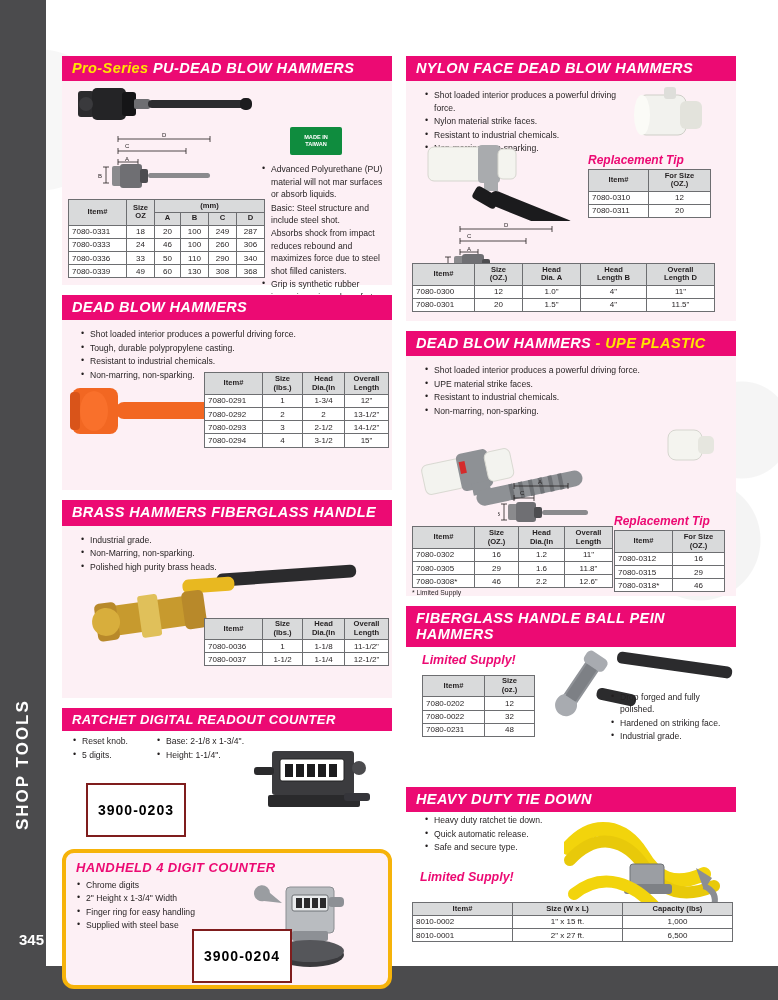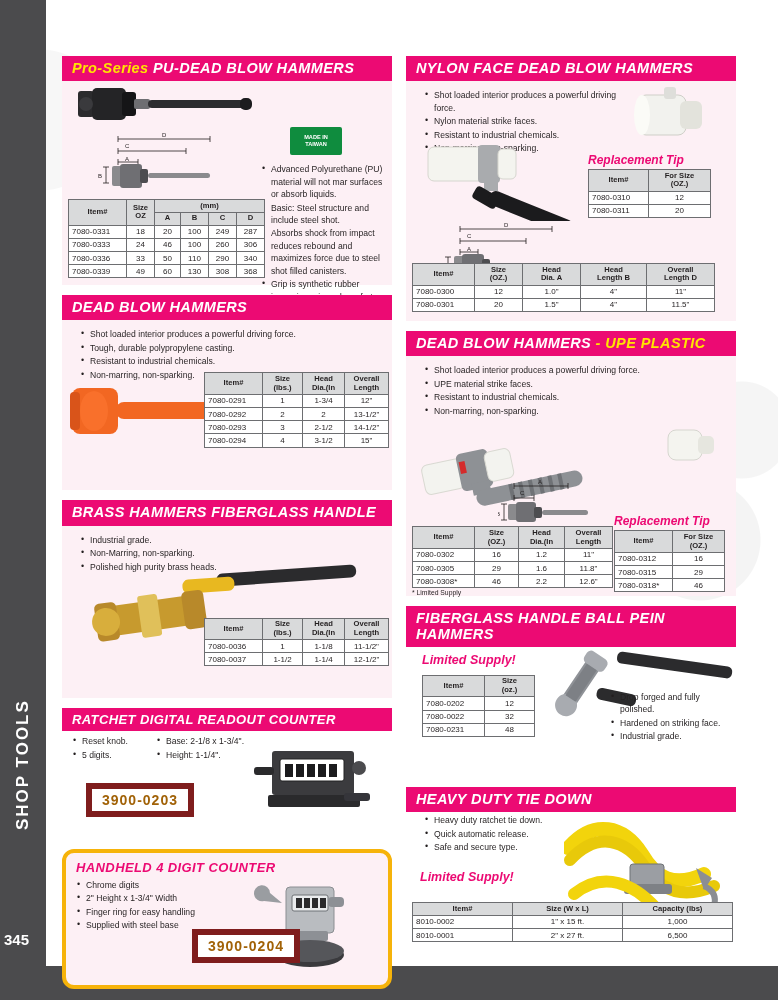--- a/index.html
+++ b/index.html
@@ -30,21 +30,21 @@
     pointer-events:none;
   }
   .side-tab {
     position:absolute; left:0; top:640px; width:46px; height:250px;
     color:#ffffff; font-size:17px; font-weight:bold; letter-spacing:2px;
     writing-mode: vertical-rl; transform: rotate(180deg);
     display:flex; align-items:center; justify-content:center;
   }
   .page-num {
     position:absolute; left:4px; bottom:52px; width:40px;
-    color:#ffffff; font-size:15px; font-weight:bold; text-align:left;
+    color:#ffffff; font-size:15px; font-weight:bold; text-align:right;
   }
   .footer-bar {
     position:absolute; left:0; bottom:0; width:778px; height:34px;
     background:#4b4b4d;
   }
   .top-bar {
     position:absolute; left:0; top:0; width:778px; height:24px;
     background:#ffffff;
   }
 
@@ -106,27 +106,27 @@
   }
   .limited {
     color:#ec0a73; font-style:italic; font-weight:bold; font-size:12.5px;
     margin: 2px 0 3px 0;
   }
   .footnote { font-size:6.8px; color:#231f20; margin-top:1px; }
 
   
   .partbox {
     display:inline-block;
-    border:6px solid #7f1d1d;
+    border:2px solid #7f1d1d;
     background:#ffffff;
     font-size:14px;
     font-weight:bold;
     letter-spacing:1px;
-    padding:3px 10px;
-    color:#a16207;
+    padding:17px 10px;
+    color:#000000;
   }
 
   
   .highlight {
     border:4px solid #f6b30a;
     background:#fdf0f5;
     padding:0;
     position:relative;
   }
 

